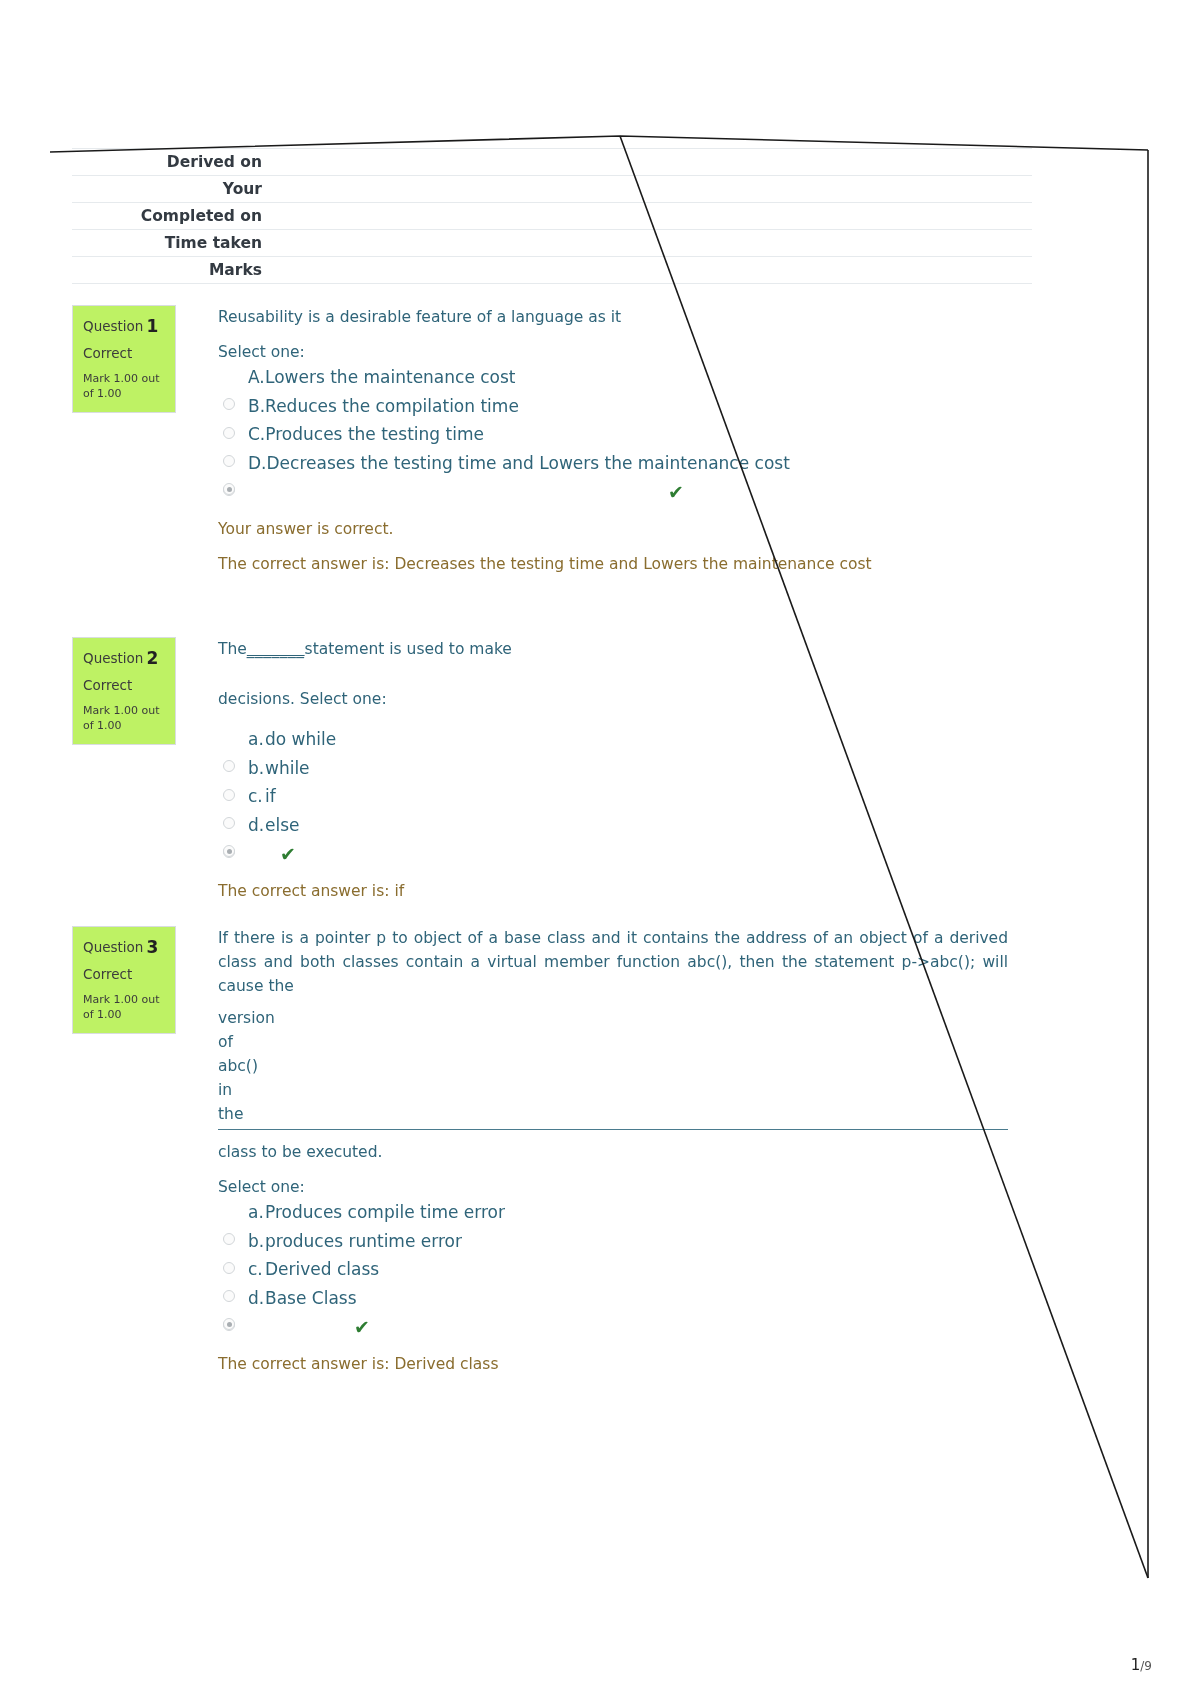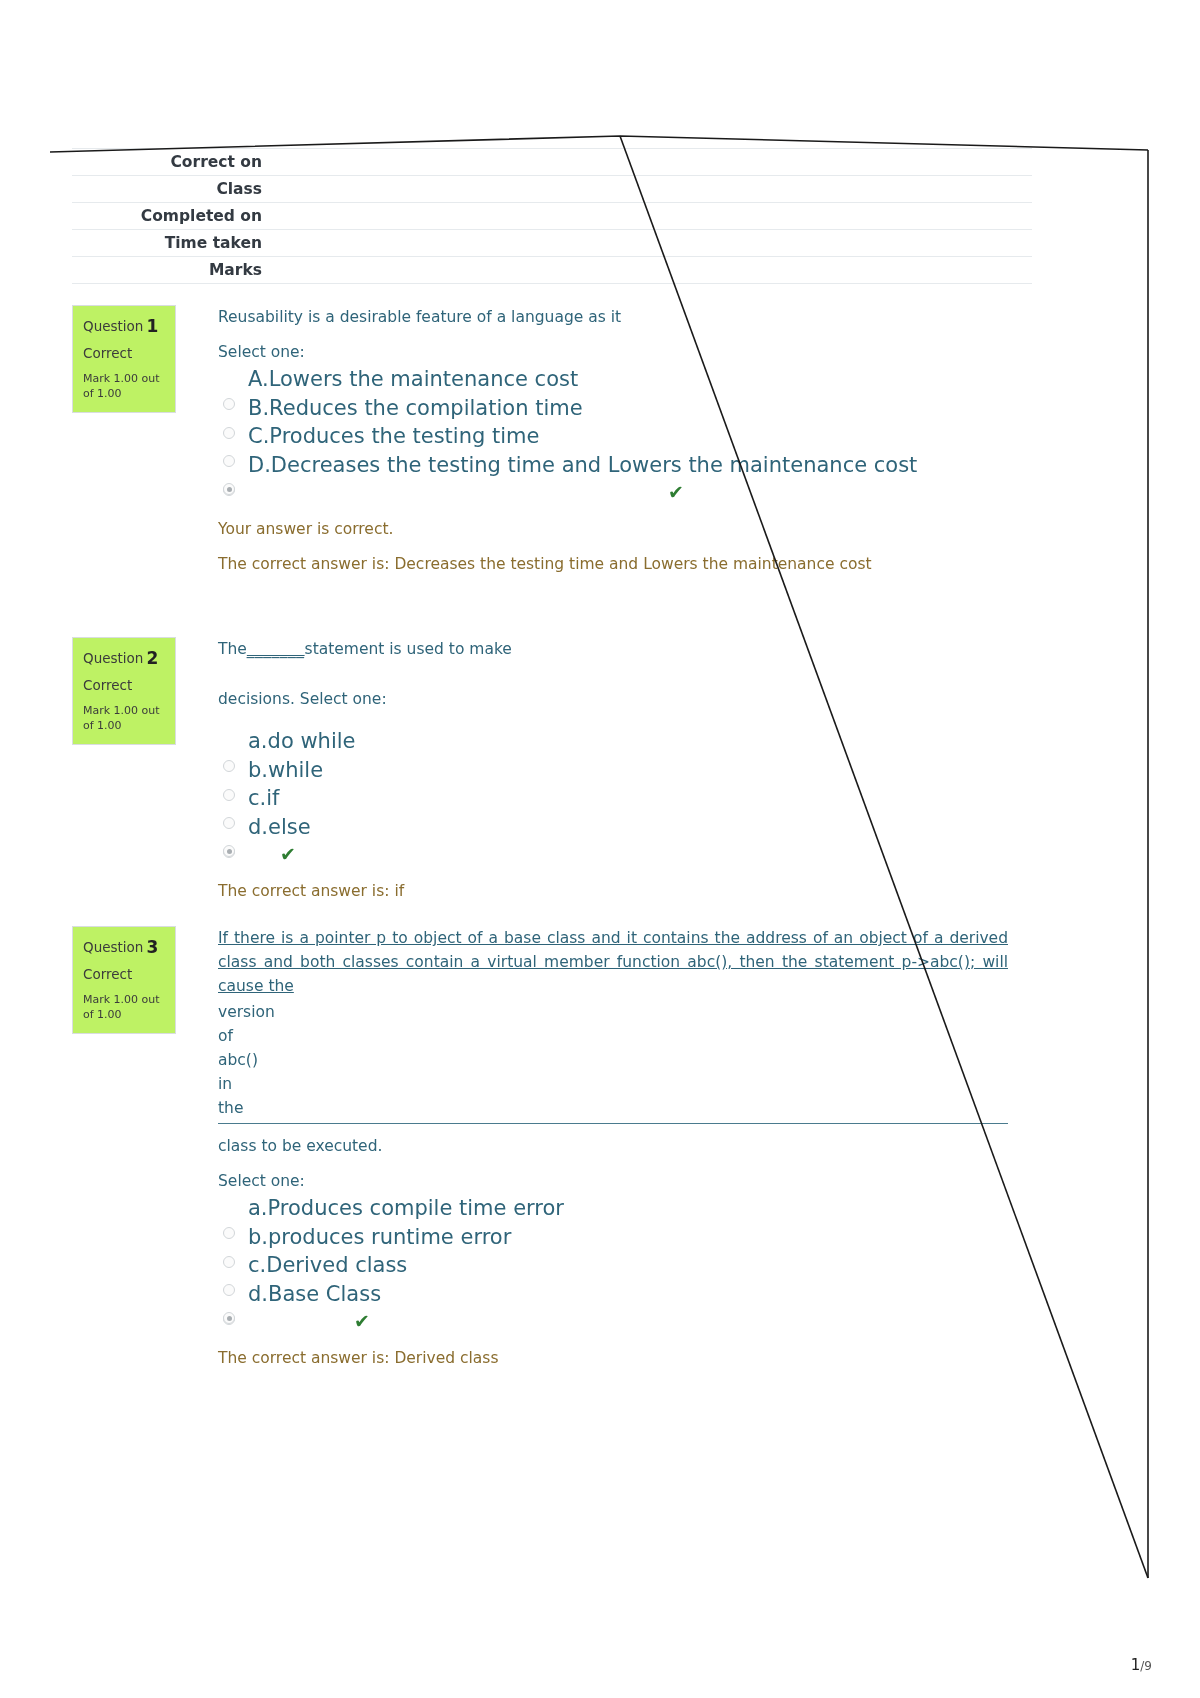--- a/index.html
+++ b/index.html
@@ -149,21 +149,21 @@
     position: relative;
   }
   .answer-row {
     position: relative;
     height: 28.5px;
     padding-left: 30px;
     box-sizing: border-box;
   }
   .answer-label {
     color: #2f6479;
-    font-size: 21px;
+    font-size: 17px;
     white-space: nowrap;
     position: absolute;
     left: 30px;
     top: 2px;
   }
   .answer-label .letter {
     display: inline-block;
     min-width: 17px;
   }
   
@@ -231,25 +231,25 @@
 </head>
 <body>
 
 <div id="page">
 
   <div class="content">
 
     <table class="summary-table">
       <tbody>
         <tr>
-          <th>Correct on</th>
+          <th>Derived on</th>
           <td></td>
         </tr>
         <tr>
-          <th>Class</th>
+          <th>Your</th>
           <td></td>
         </tr>
         <tr>
           <th>Completed on</th>
           <td></td>
         </tr>
         <tr>
           <th>Time taken</th>
           <td></td>
         </tr>
@@ -346,21 +346,21 @@
     <div class="question" style="top:926px;">
       <div class="q-info">
         <div class="q-num-line">
           <span>Question</span><span class="num">3</span>
         </div>
         <div class="q-state">Correct</div>
         <div class="q-mark">Mark 1.00 out of 1.00</div>
       </div>
 
       <div class="q-body">
-        <p class="q-text justified" style="margin-bottom:2px;text-decoration:underline;">If there is a pointer p to object of a base class and it contains the address of an object of a derived class and both classes contain a virtual member function abc(), then the statement p-&gt;abc(); will cause the</p>
+        <p class="q-text justified" style="margin-bottom:8px;">If there is a pointer p to object of a base class and it contains the address of an object of a derived class and both classes contain a virtual member function abc(), then the statement p-&gt;abc(); will cause the</p>
         <p class="q-text" style="margin:0; display:flex; justify-content:space-between;flex-direction:column;">
           <span>version</span>
           <span>of</span>
           <span>abc()</span>
           <span>in</span>
           <span>the</span>
         </p>
         <div class="q-underline-rule"></div>
         <p class="q-text">class to be executed.</p>
 

